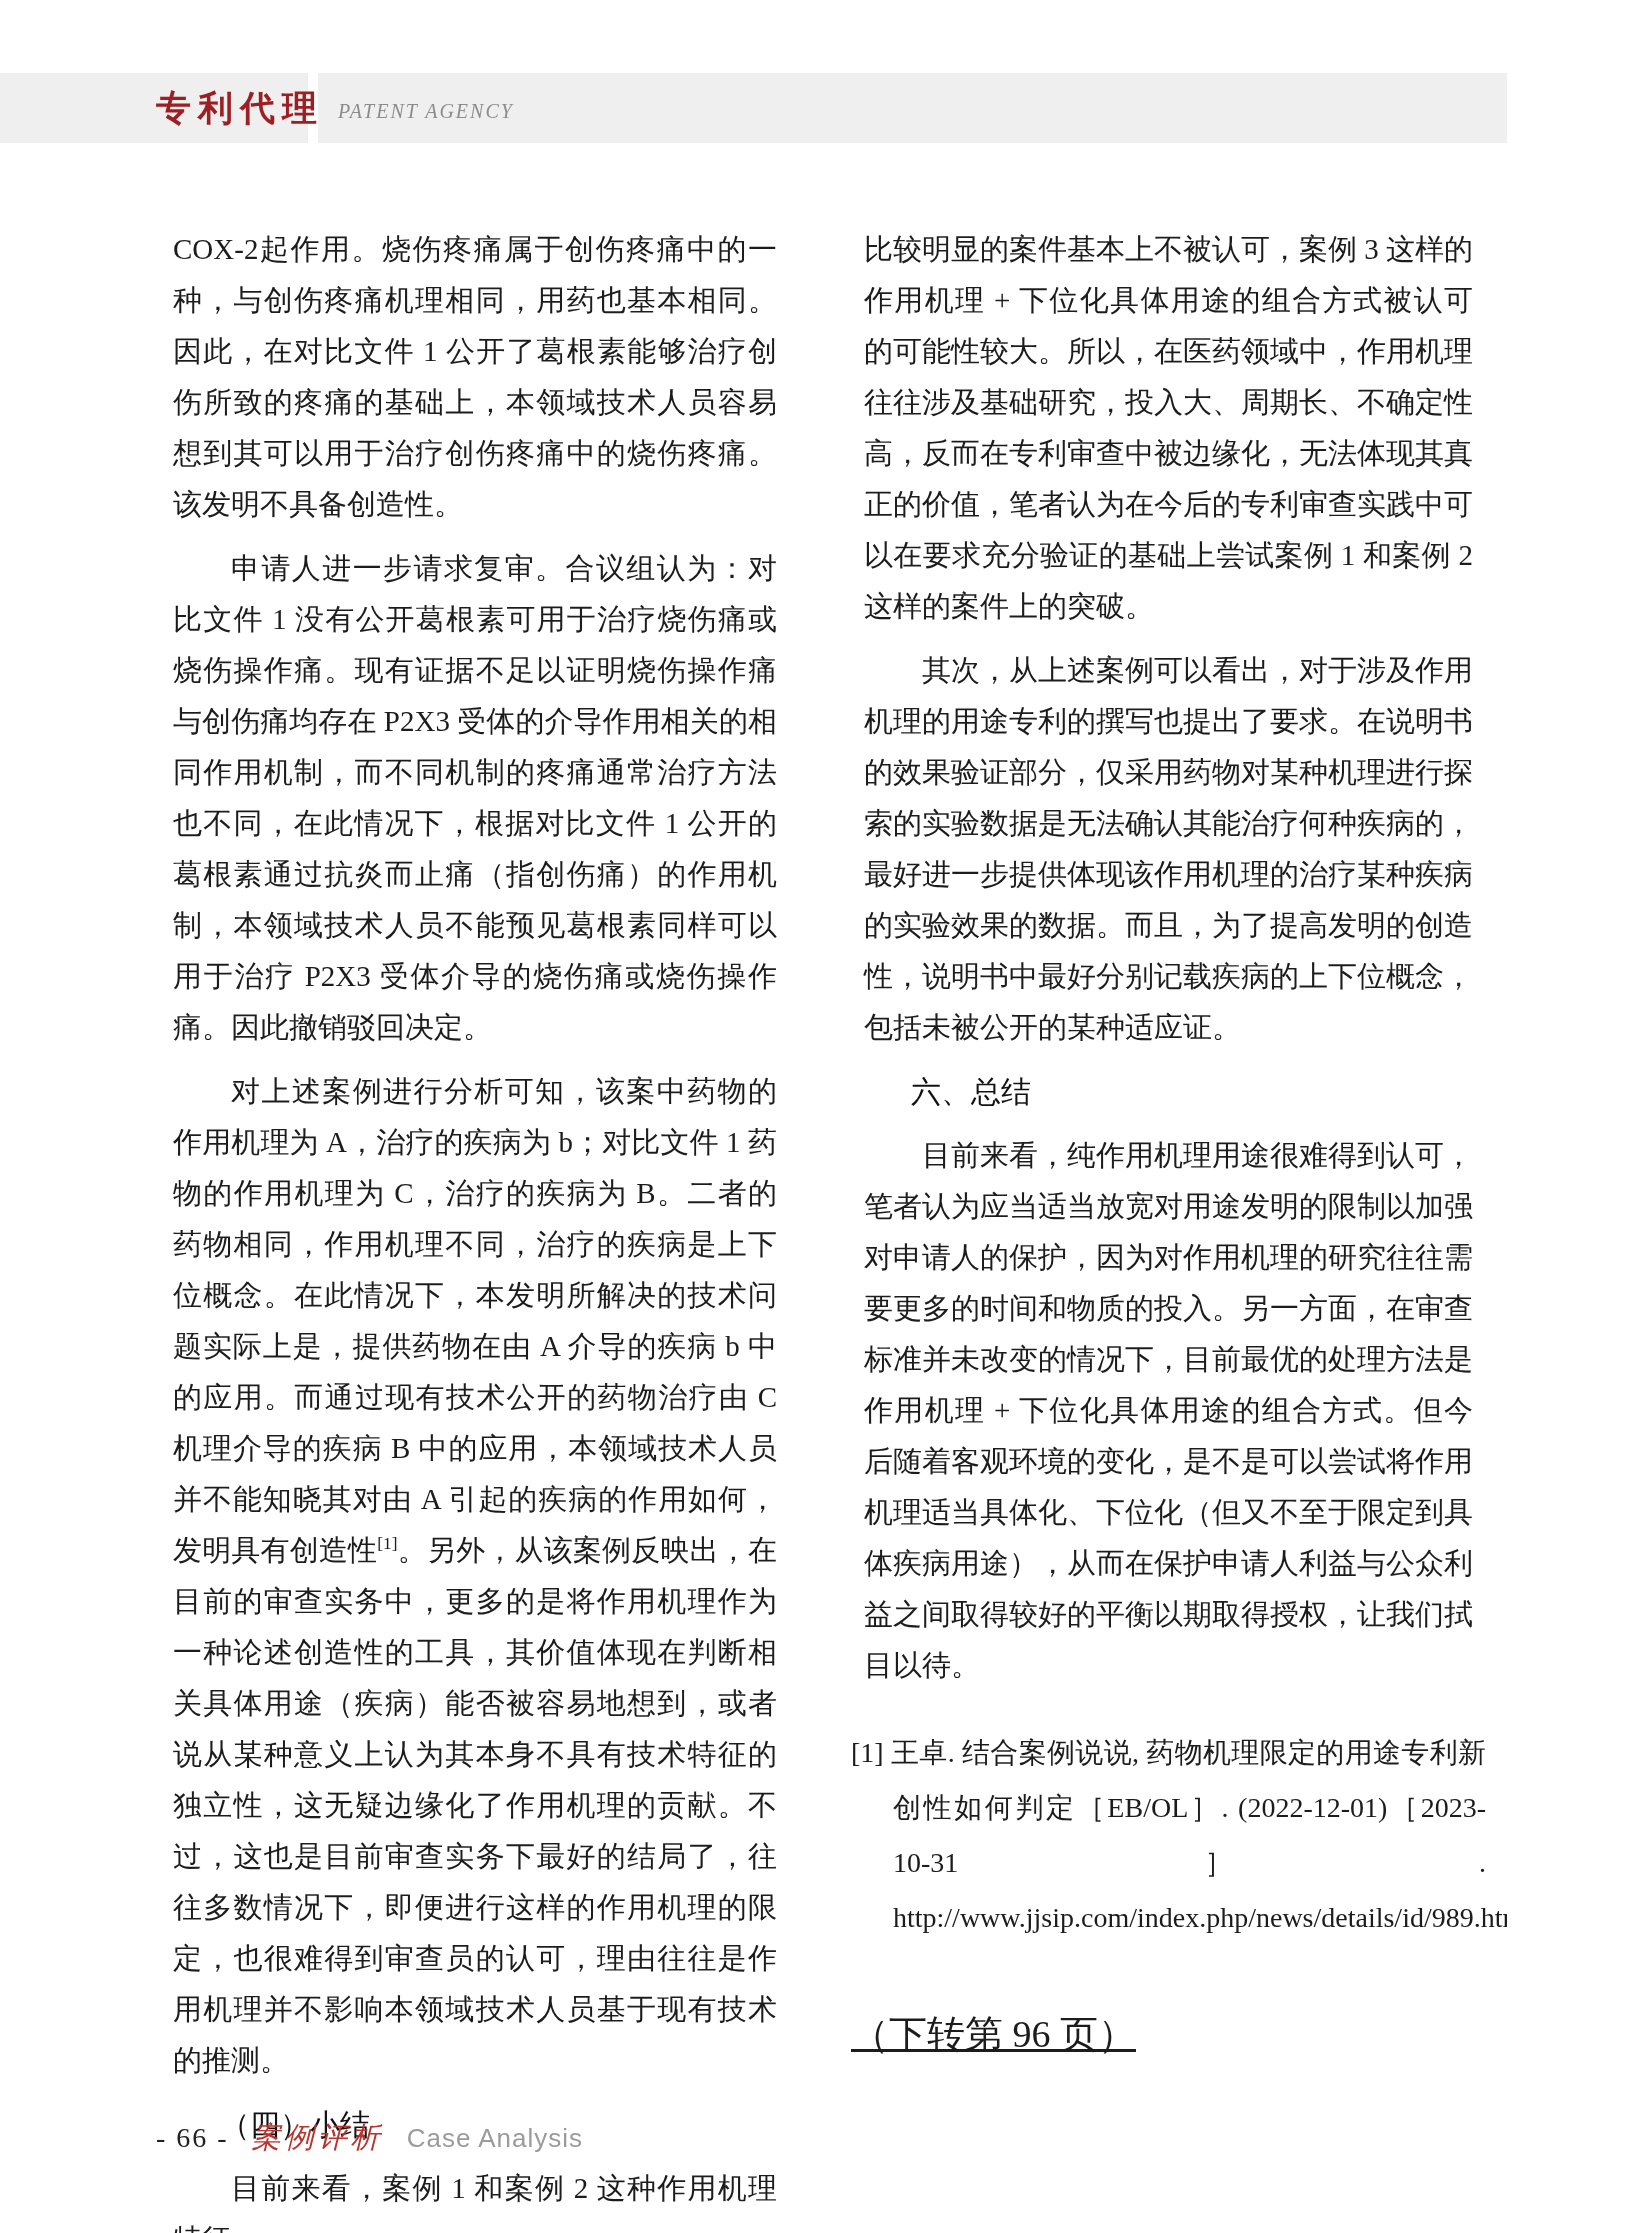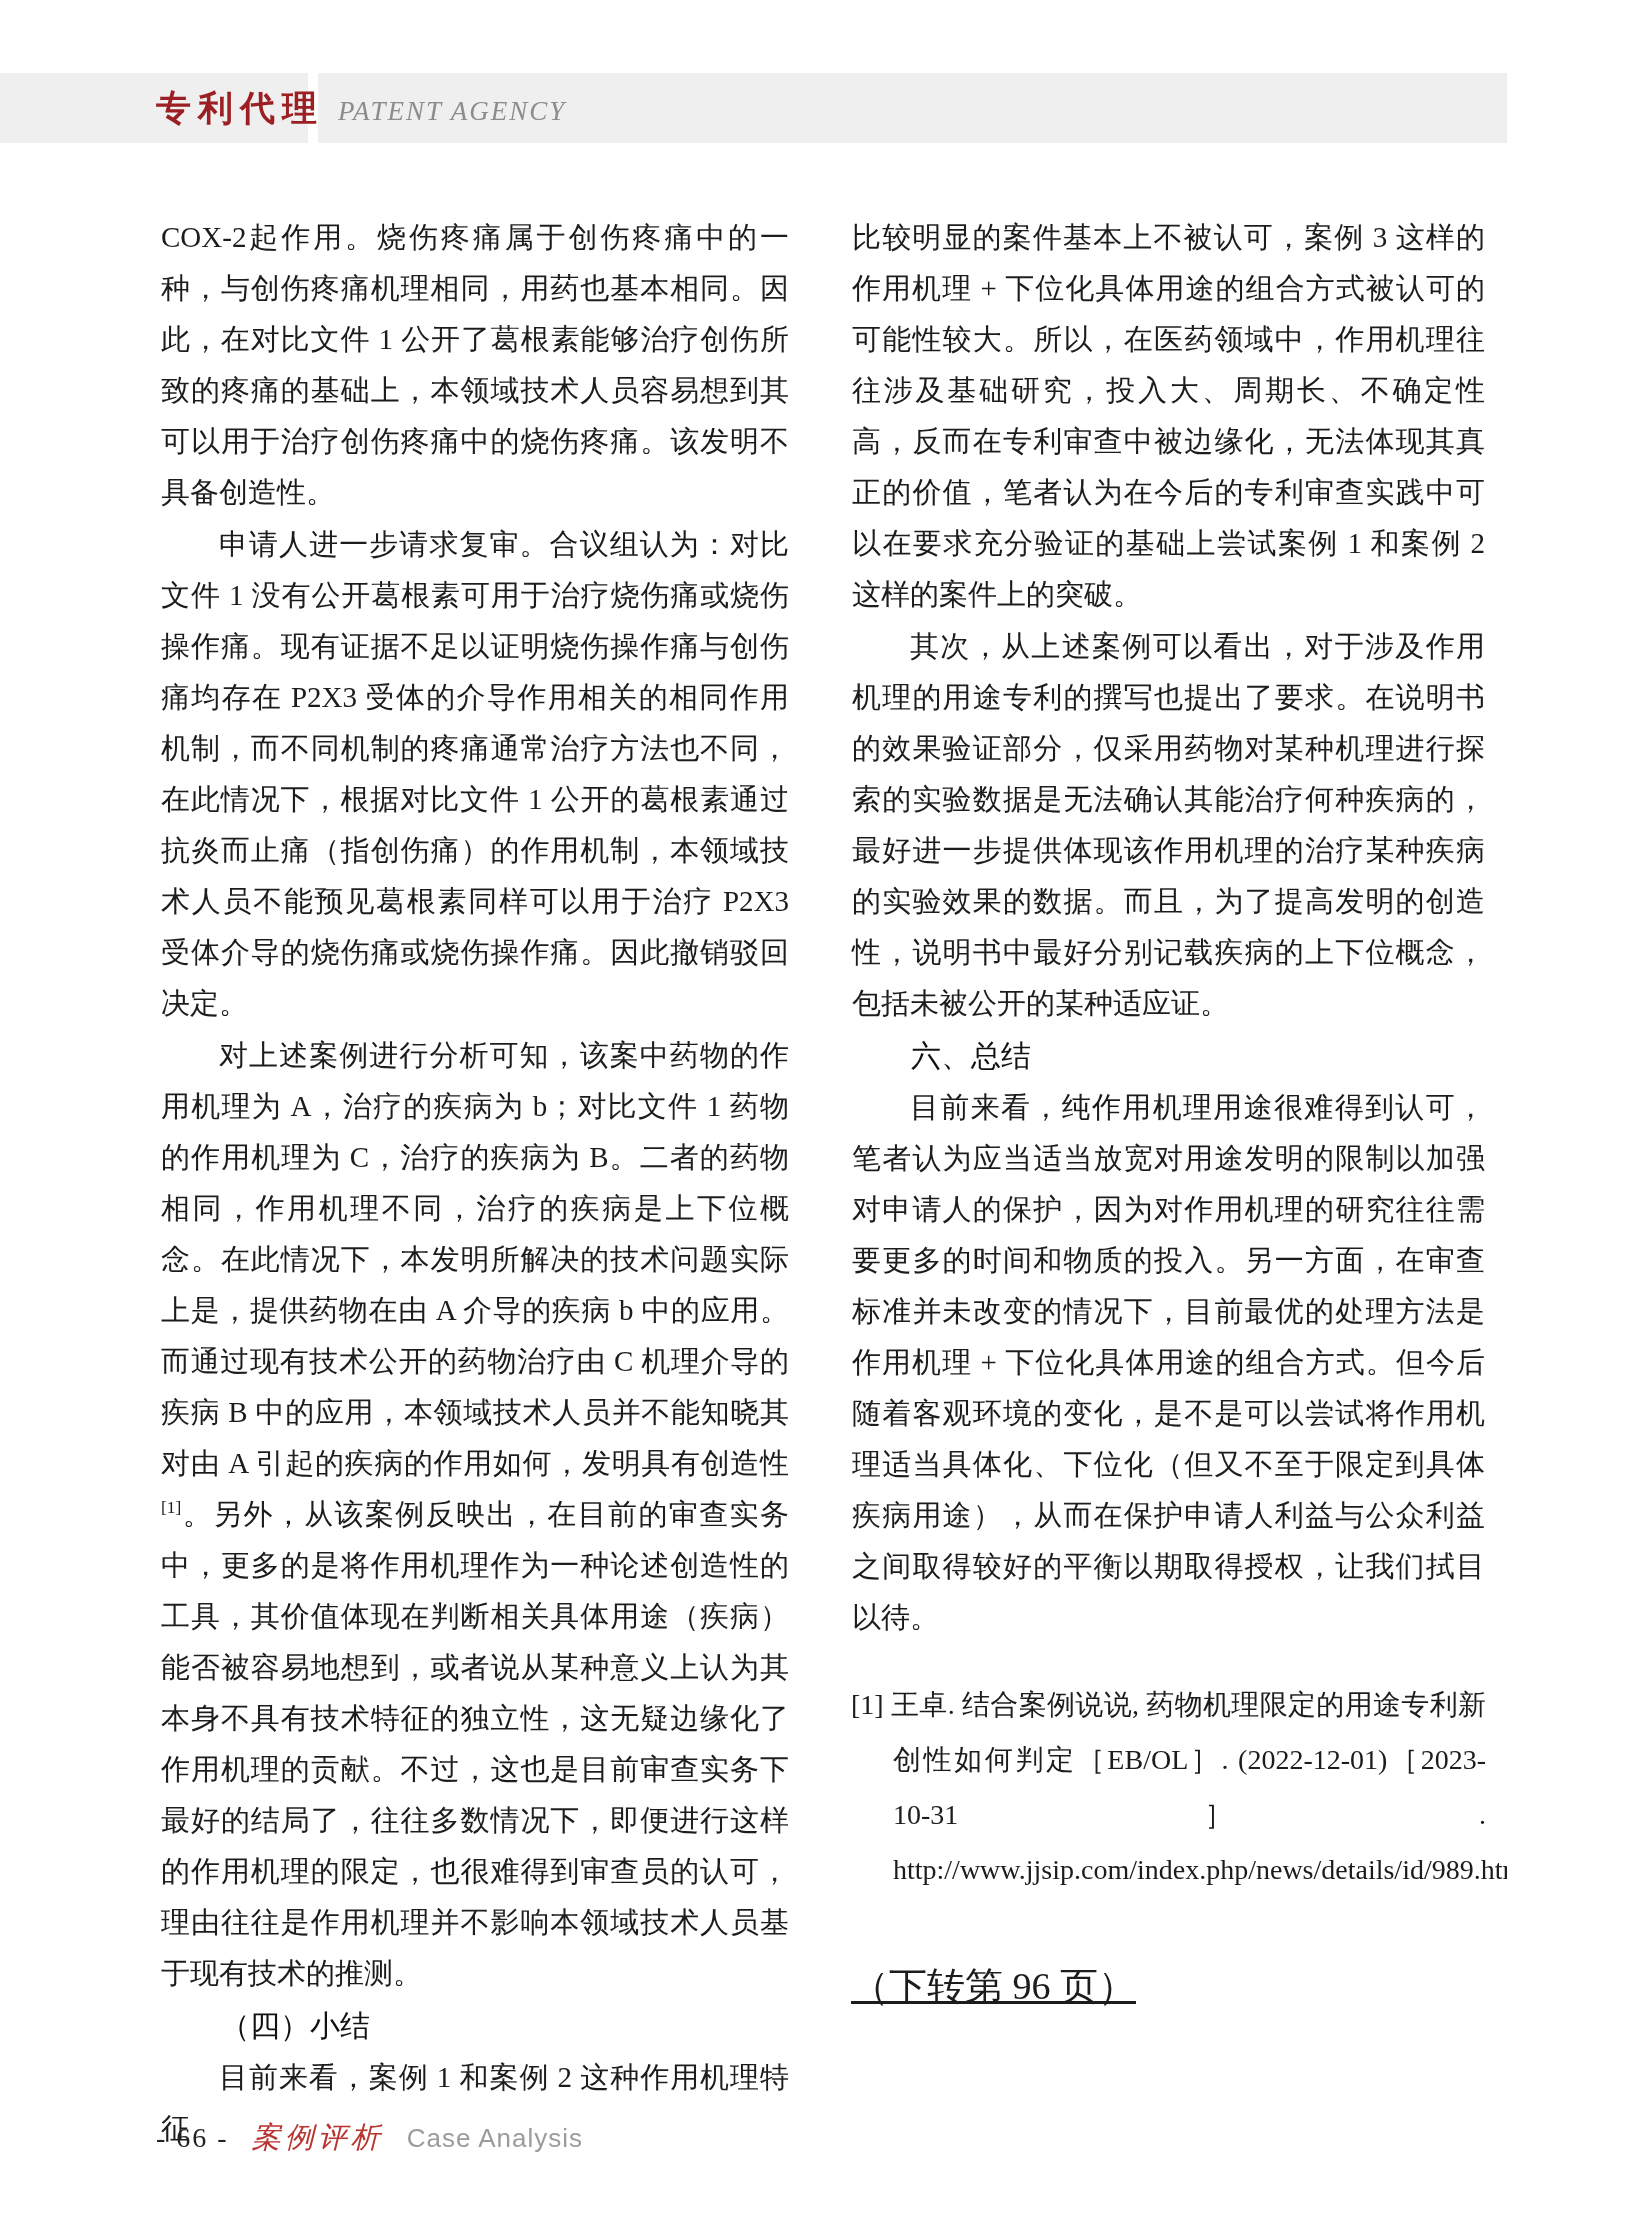--- a/index.html
+++ b/index.html
@@ -24,34 +24,34 @@
   }
   .cat-cn {
     position: absolute; left: 156px; top: 85px;
     font-family: "Liberation Sans", "DejaVu Sans", sans-serif;
     font-size: 35px; font-weight: 600; letter-spacing: 7px;
     color: #9b1f23; line-height: 46px;
   }
   .cat-en {
     position: absolute; left: 338px; top: 94px;
     font-family: "Liberation Serif", "DejaVu Serif", serif;
-    font-style: italic; font-size: 27px; letter-spacing: 2px;
+    font-style: italic; font-size: 20px; letter-spacing: 2px;
     color: #8c8c8c; line-height: 34px;
   }
 
   
   .col {
     position: absolute; top: 211px;
     font-size: 29px; line-height: 51px;
   }
   .col-left  { left: 160px; width: 630px; }
   .col-right { left: 851px; width: 635px; }
 
   p.body {
-    margin: 1px;
+    margin: 13px;
     text-align: justify;
     text-justify: inter-ideograph;
   }
   p.indent { text-indent: 2em; }
 
   sup.refmark { font-size: 0.60em; vertical-align: super; line-height: 0; }
 
   .sec-head {
     margin: 0;
     font-family: "Liberation Sans", "DejaVu Sans", sans-serif;

